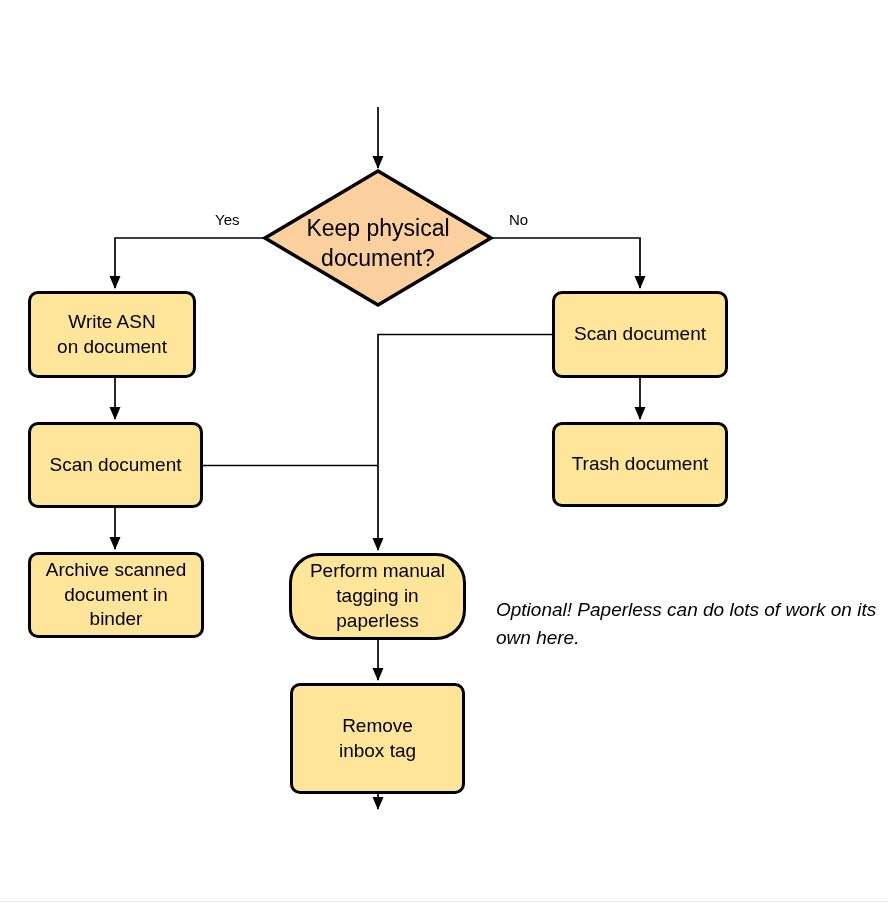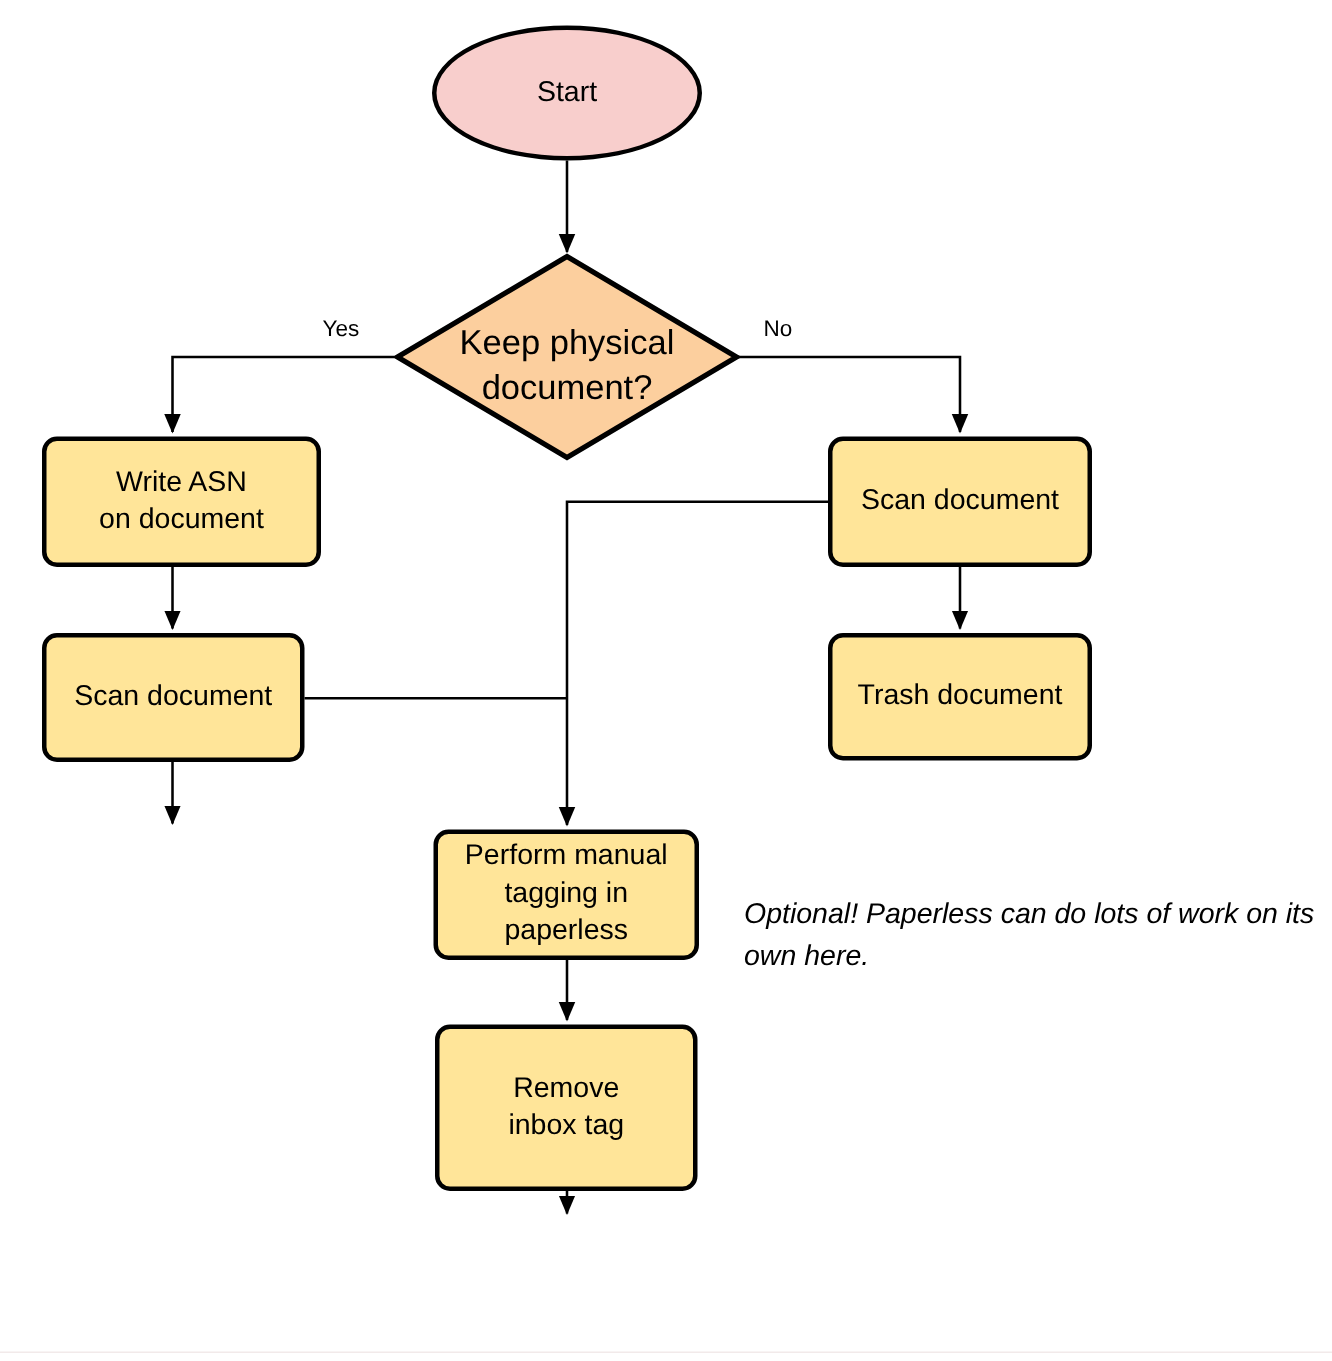--- a/index.html
+++ b/index.html
@@ -103,50 +103,52 @@
 
     <path d="M203,465.5 L378,465.5" fill="none" stroke="#000" stroke-width="1.7"></path>
 
     <path d="M378,640 L378,680" fill="none" stroke="#000" stroke-width="1.7" marker-end="url(#arrow)"></path>
 
     <path d="M378,770 L378,809" fill="none" stroke="#000" stroke-width="1.7" marker-end="url(#arrow)"></path>
 
     <polygon points="378,171 491,238 378,305 265,238" fill="#FCCF9E" stroke="#000000" stroke-width="3.5" stroke-linejoin="miter"></polygon>
   </svg>
 
-  <div class="node terminal" style="left:288px; top:17px; width:180px; height:90px;">
-    <span class="lbl">Start</span>
-  </div>
 
   <div class="decision-label" style="left:278px; top:214px;">Keep physical
 document?</div>
 
   <div class="edge-label" style="left:215px; top:212px;">Yes</div>
 
   <div class="edge-label" style="left:509px; top:212px;">No</div>
 
-  <div class="node process" style="left:28px; top:291px; width:186px; height:87px;">
+  <div class="node process" style="left:28px; top:291px; width:168px; height:87px;">
     <span class="lbl">Write ASN
 on document</span>
   </div>
 
   <div class="node process" style="left:28px; top:422px; width:175px; height:86px;">
     <span class="lbl">Scan document</span>
   </div>
 
+  <div class="node process" style="left:28px; top:552px; width:176px; height:86px;">
+    <span class="lbl">Archive scanned
+document in
+binder</span>
+  </div>
 
   <div class="node process" style="left:552px; top:291px; width:176px; height:87px;">
     <span class="lbl">Scan document</span>
   </div>
 
   <div class="node process" style="left:552px; top:422px; width:176px; height:85px;">
     <span class="lbl">Trash document</span>
   </div>
 
-  <div class="node process" style="left:289px; top:553px; width:177px; height:87px;">
+  <div class="node process" style="left:289px; top:553px; width:177px; height:87px;border-radius:30px;">
     <span class="lbl">Perform manual
 tagging in
 paperless</span>
   </div>
 
   <div class="node process" style="left:290px; top:683px; width:175px; height:111px;">
     <span class="lbl">Remove
 inbox tag</span>
   </div>
 

